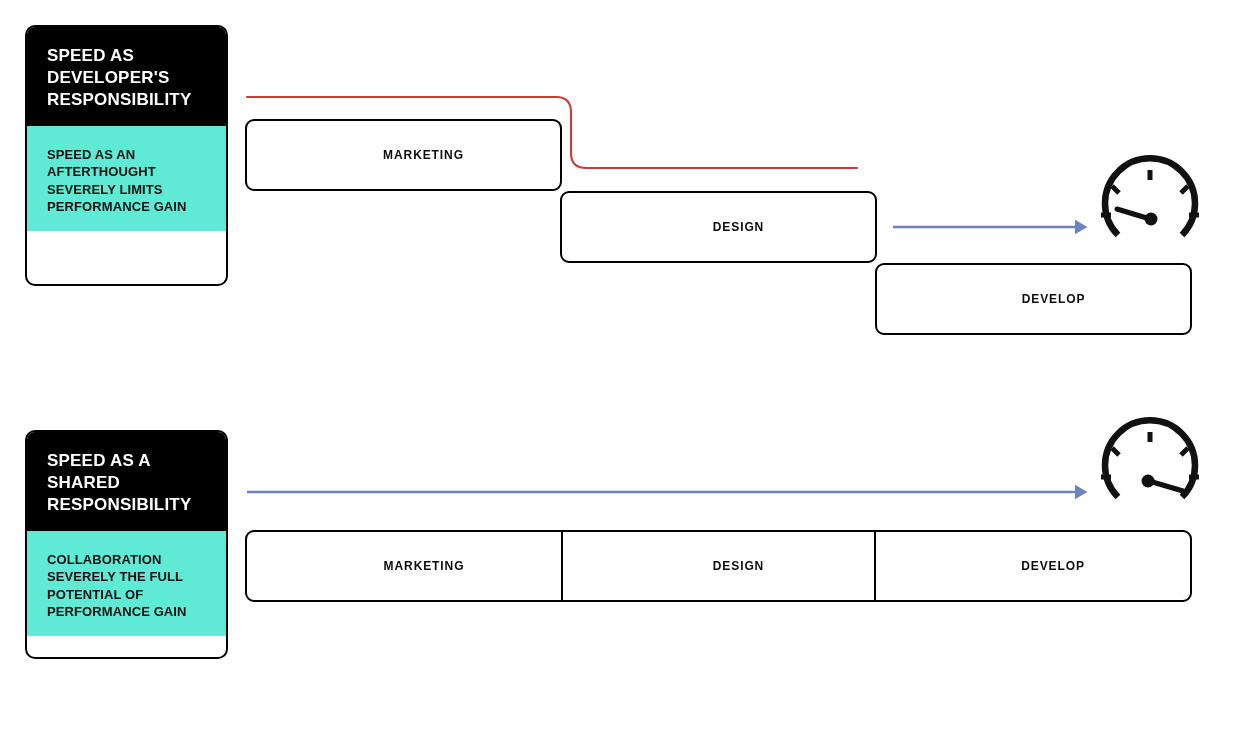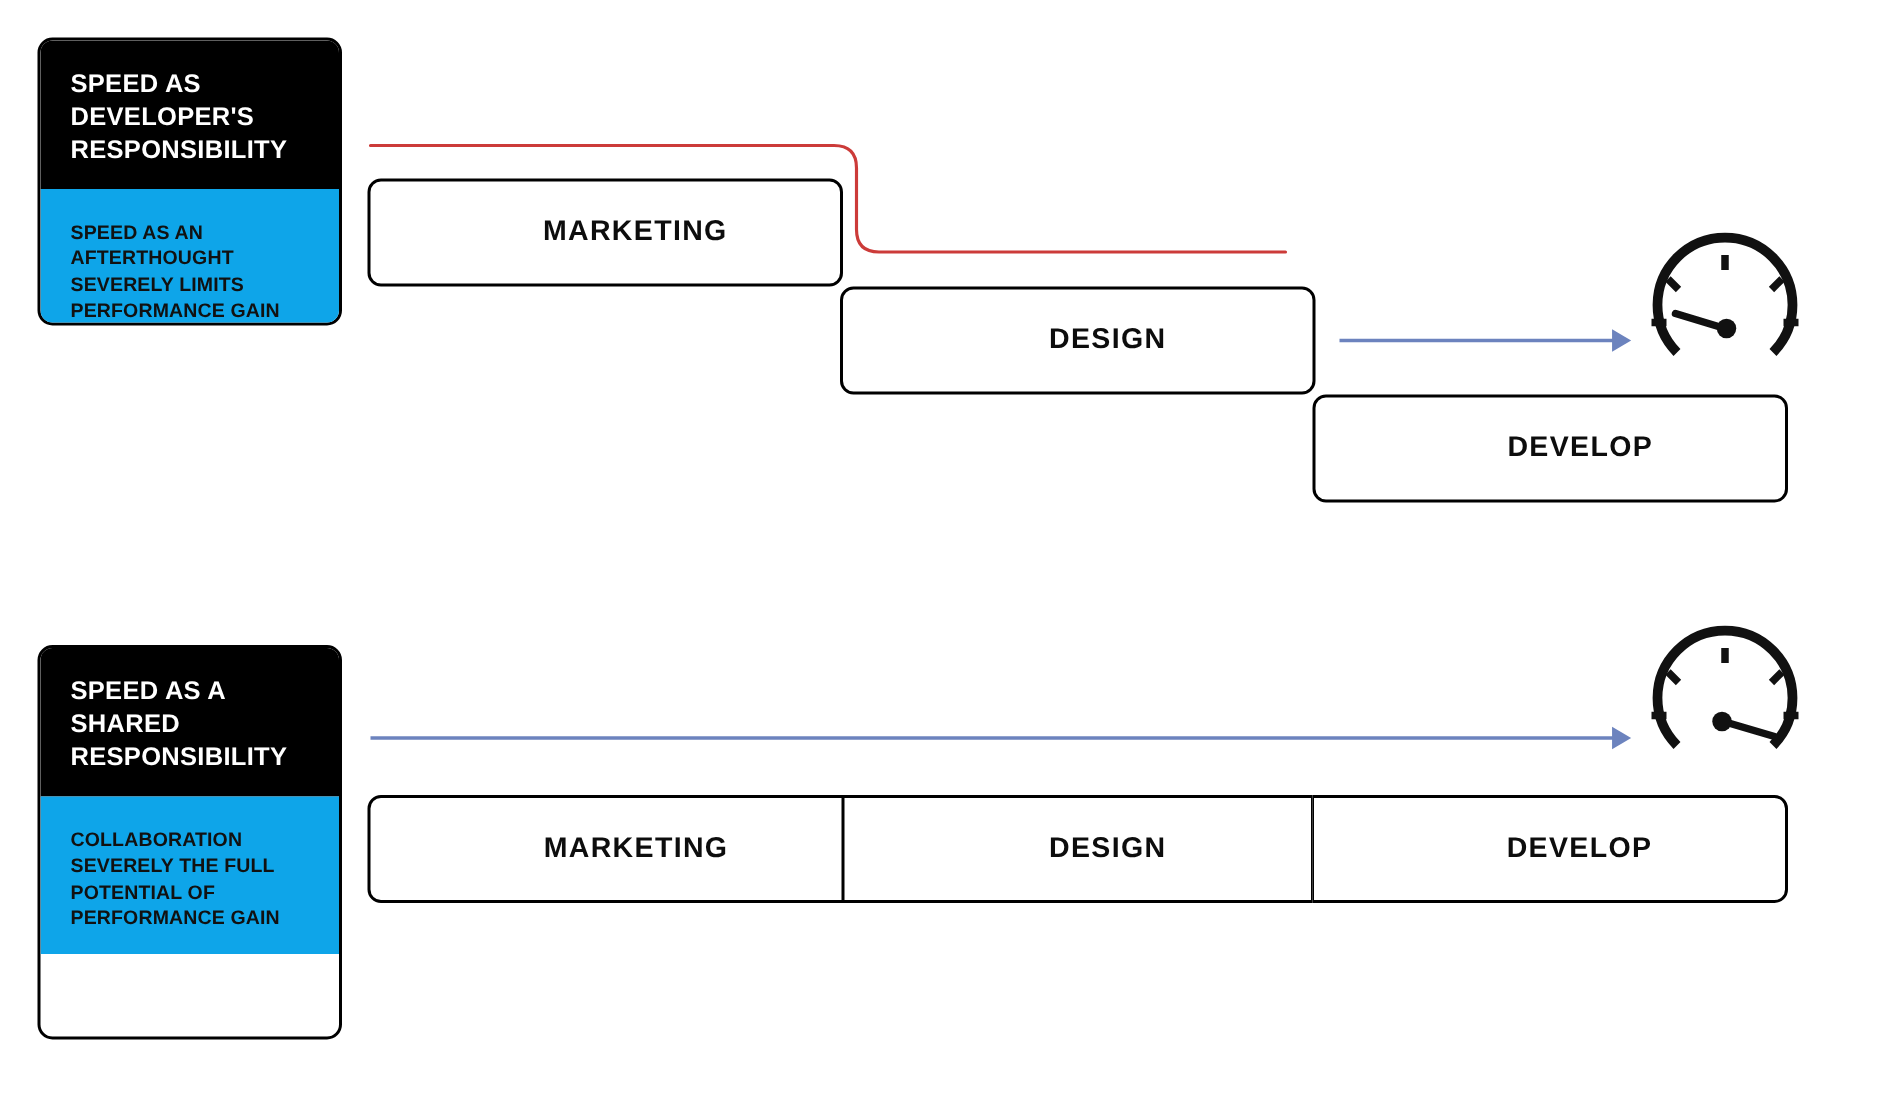--- a/index.html
+++ b/index.html
@@ -33,42 +33,42 @@
     background: #000000;
     color: #ffffff;
     font-weight: bold;
     font-size: 17px;
     line-height: 1.28;
     letter-spacing: 0.2px;
     padding: 18px 16px 16px 20px;
   }
   .card-body {
     box-sizing: border-box;
-    background: #0ea5e9;
+    background: #5eead4;
     color: #111111;
     font-weight: bold;
     font-size: 13px;
     line-height: 1.32;
     letter-spacing: 0.1px;
     padding: 20px 12px 16px 20px;
   }
 
   
   .stagebox {
     position: absolute;
     box-sizing: border-box;
     border: 2.5px solid #000000;
     border-radius: 9px;
     background: #ffffff;
     display: flex;
     align-items: center;
     justify-content: center;
     color: #0d0d0d;
     font-weight: bold;
-    font-size: 19px;
+    font-size: 12px;
     letter-spacing: 0.9px;
     padding-left: 40px;
   }
   
   .joined-left  { border-radius: 9px 0 0 9px; border-right-width: 1.5px; }
   .joined-mid   { border-radius: 0; border-left-width: 1.5px; border-right-width: 1.5px; }
   .joined-right { border-radius: 0 9px 9px 0; border-left-width: 1.5px; }
 
   
   .overlay {
@@ -78,36 +78,36 @@
     width: 1252px;
     height: 746px;
     pointer-events: none;
   }
 </style>
 </head>
 <body>
 
 <div id="stage">
 
-  <div class="card" style="left:25px; top:25px; width:203px; height:192px;">
+  <div class="card" style="left:25px; top:25px; width:203px; height:261px;">
     <div class="card-head">SPEED AS DEVELOPER'S RESPONSIBILITY</div>
     <div class="card-body">SPEED AS AN AFTERTHOUGHT SEVERELY LIMITS PERFORMANCE GAIN</div>
   </div>
 
   <div class="stagebox" style="left:245px; top:119px; width:317px; height:72px;">
     <span>MARKETING</span>
   </div>
   <div class="stagebox" style="left:560px; top:191px; width:317px; height:72px;">
     <span>DESIGN</span>
   </div>
   <div class="stagebox" style="left:875px; top:263px; width:317px; height:72px;">
     <span>DEVELOP</span>
   </div>
 
-  <div class="card" style="left:25px; top:430px; width:203px; height:263px;">
+  <div class="card" style="left:25px; top:430px; width:203px; height:229px;">
     <div class="card-head">SPEED AS A SHARED RESPONSIBILITY</div>
     <div class="card-body">COLLABORATION SEVERELY THE FULL POTENTIAL OF PERFORMANCE GAIN</div>
   </div>
 
   <div class="stagebox joined-left" style="left:245px; top:530px; width:317px; height:72px;">
     <span>MARKETING</span>
   </div>
   <div class="stagebox joined-mid" style="left:562px; top:530px; width:313px; height:72px;">
     <span>DESIGN</span>
   </div>

